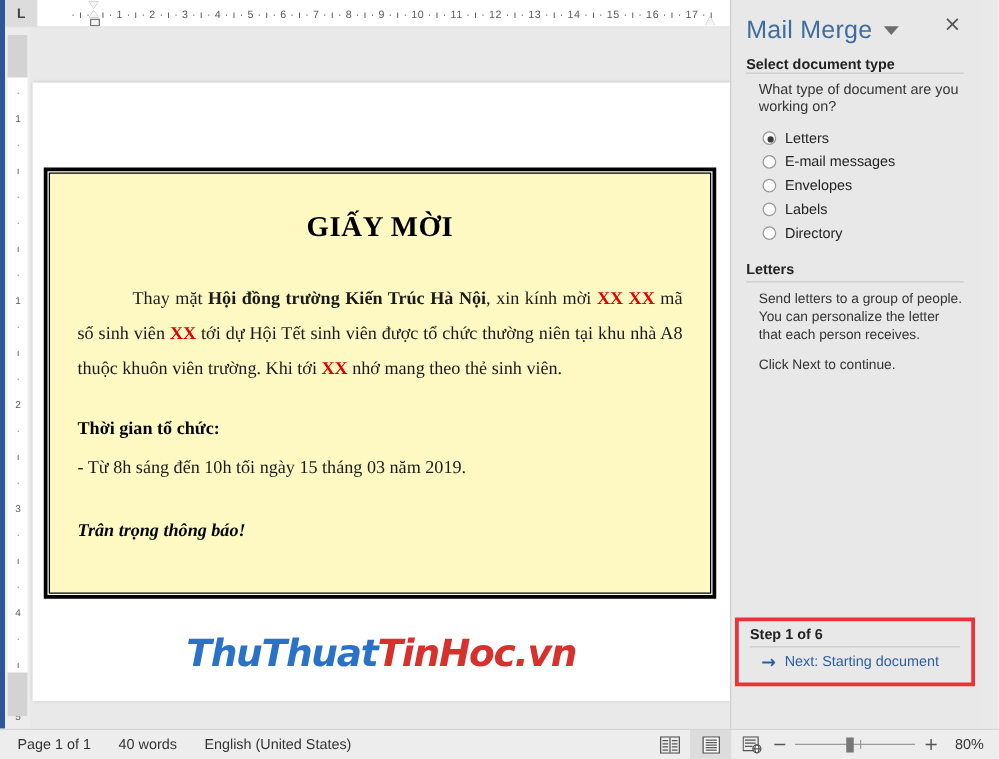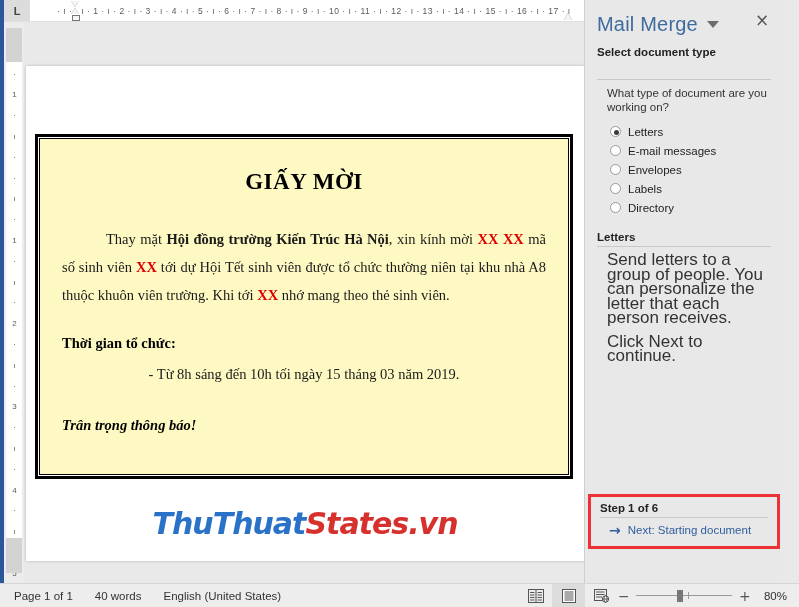--- a/index.html
+++ b/index.html
@@ -197,21 +197,20 @@
   .doc-head2 {
     font-size: 14.5px;
     font-weight: bold;
     margin-top: 26px;
     color: #000;
   }
   .doc-line {
     font-size: 14.5px;
     margin-top: 14px;
     color: #1a1a1a;
-    text-align: center;
   }
   .doc-closing {
     font-size: 14.5px;
     font-weight: bold;
     font-style: italic;
     margin-top: 34px;
     color: #000;
   }
 
   
@@ -279,21 +278,21 @@
     cursor: pointer;
     font-family: "DejaVu Sans", sans-serif;
   }
 
   .pane-body { padding: 4px 12px 0 12px; }
 
   .section-head {
     font-size: 11.5px;
     font-weight: bold;
     color: #222;
-    padding-bottom: 21px;
+    padding-bottom: 0;
     border-bottom: 1px solid #c9c9c9;
     margin-bottom: 6px;
   }
   .pane-q {
     font-size: 11.5px;
     color: #333;
     line-height: 14px;
     margin-left: 10px;
     margin-bottom: 8px;
   }
@@ -328,21 +327,21 @@
 
   .section-head2 {
     font-size: 11.5px;
     font-weight: bold;
     color: #222;
     padding-bottom: 3px;
     border-bottom: 1px solid #c9c9c9;
     margin: 14px 0 6px 0;
   }
   .pane-desc {
-    font-size: 17px;
+    font-size: 11px;
     color: #333;
     line-height: 14.5px;
     margin-left: 10px;
     margin-bottom: 9px;
   }
 
   
   .step-wrap {
     position: absolute;
     left: 3px; top: 494px;
@@ -492,21 +491,21 @@
 
           <div class="doc-para"><span>Thay mặt </span><b>Hội đồng trường Kiến Trúc Hà Nội</b><span>, xin kính mời </span><span class="xx">XX XX</span><span> mã số sinh viên </span><span class="xx">XX</span><span> tới dự Hội Tết sinh viên được tổ chức thường niên tại khu nhà A8 thuộc khuôn viên trường. Khi tới </span><span class="xx">XX</span><span> nhớ mang theo thẻ sinh viên.</span></div>
 
           <div class="doc-head2">Thời gian tổ chức:</div>
           <div class="doc-line">- Từ 8h sáng đến 10h tối ngày 15 tháng 03 năm 2019.</div>
           <div class="doc-closing">Trân trọng thông báo!</div>
 
         </div>
       </div>
 
-      <div class="watermark"><span class="wm-blue">ThuThuat</span><span class="wm-red">States.vn</span></div>
+      <div class="watermark"><span class="wm-blue">ThuThuat</span><span class="wm-red">TinHoc.vn</span></div>
 
     </div>
   </div>
 
   <div class="doc-divider"></div>
 
   <div class="pane">
 
     <div class="pane-header">
       <span class="pane-title">Mail Merge</span>

